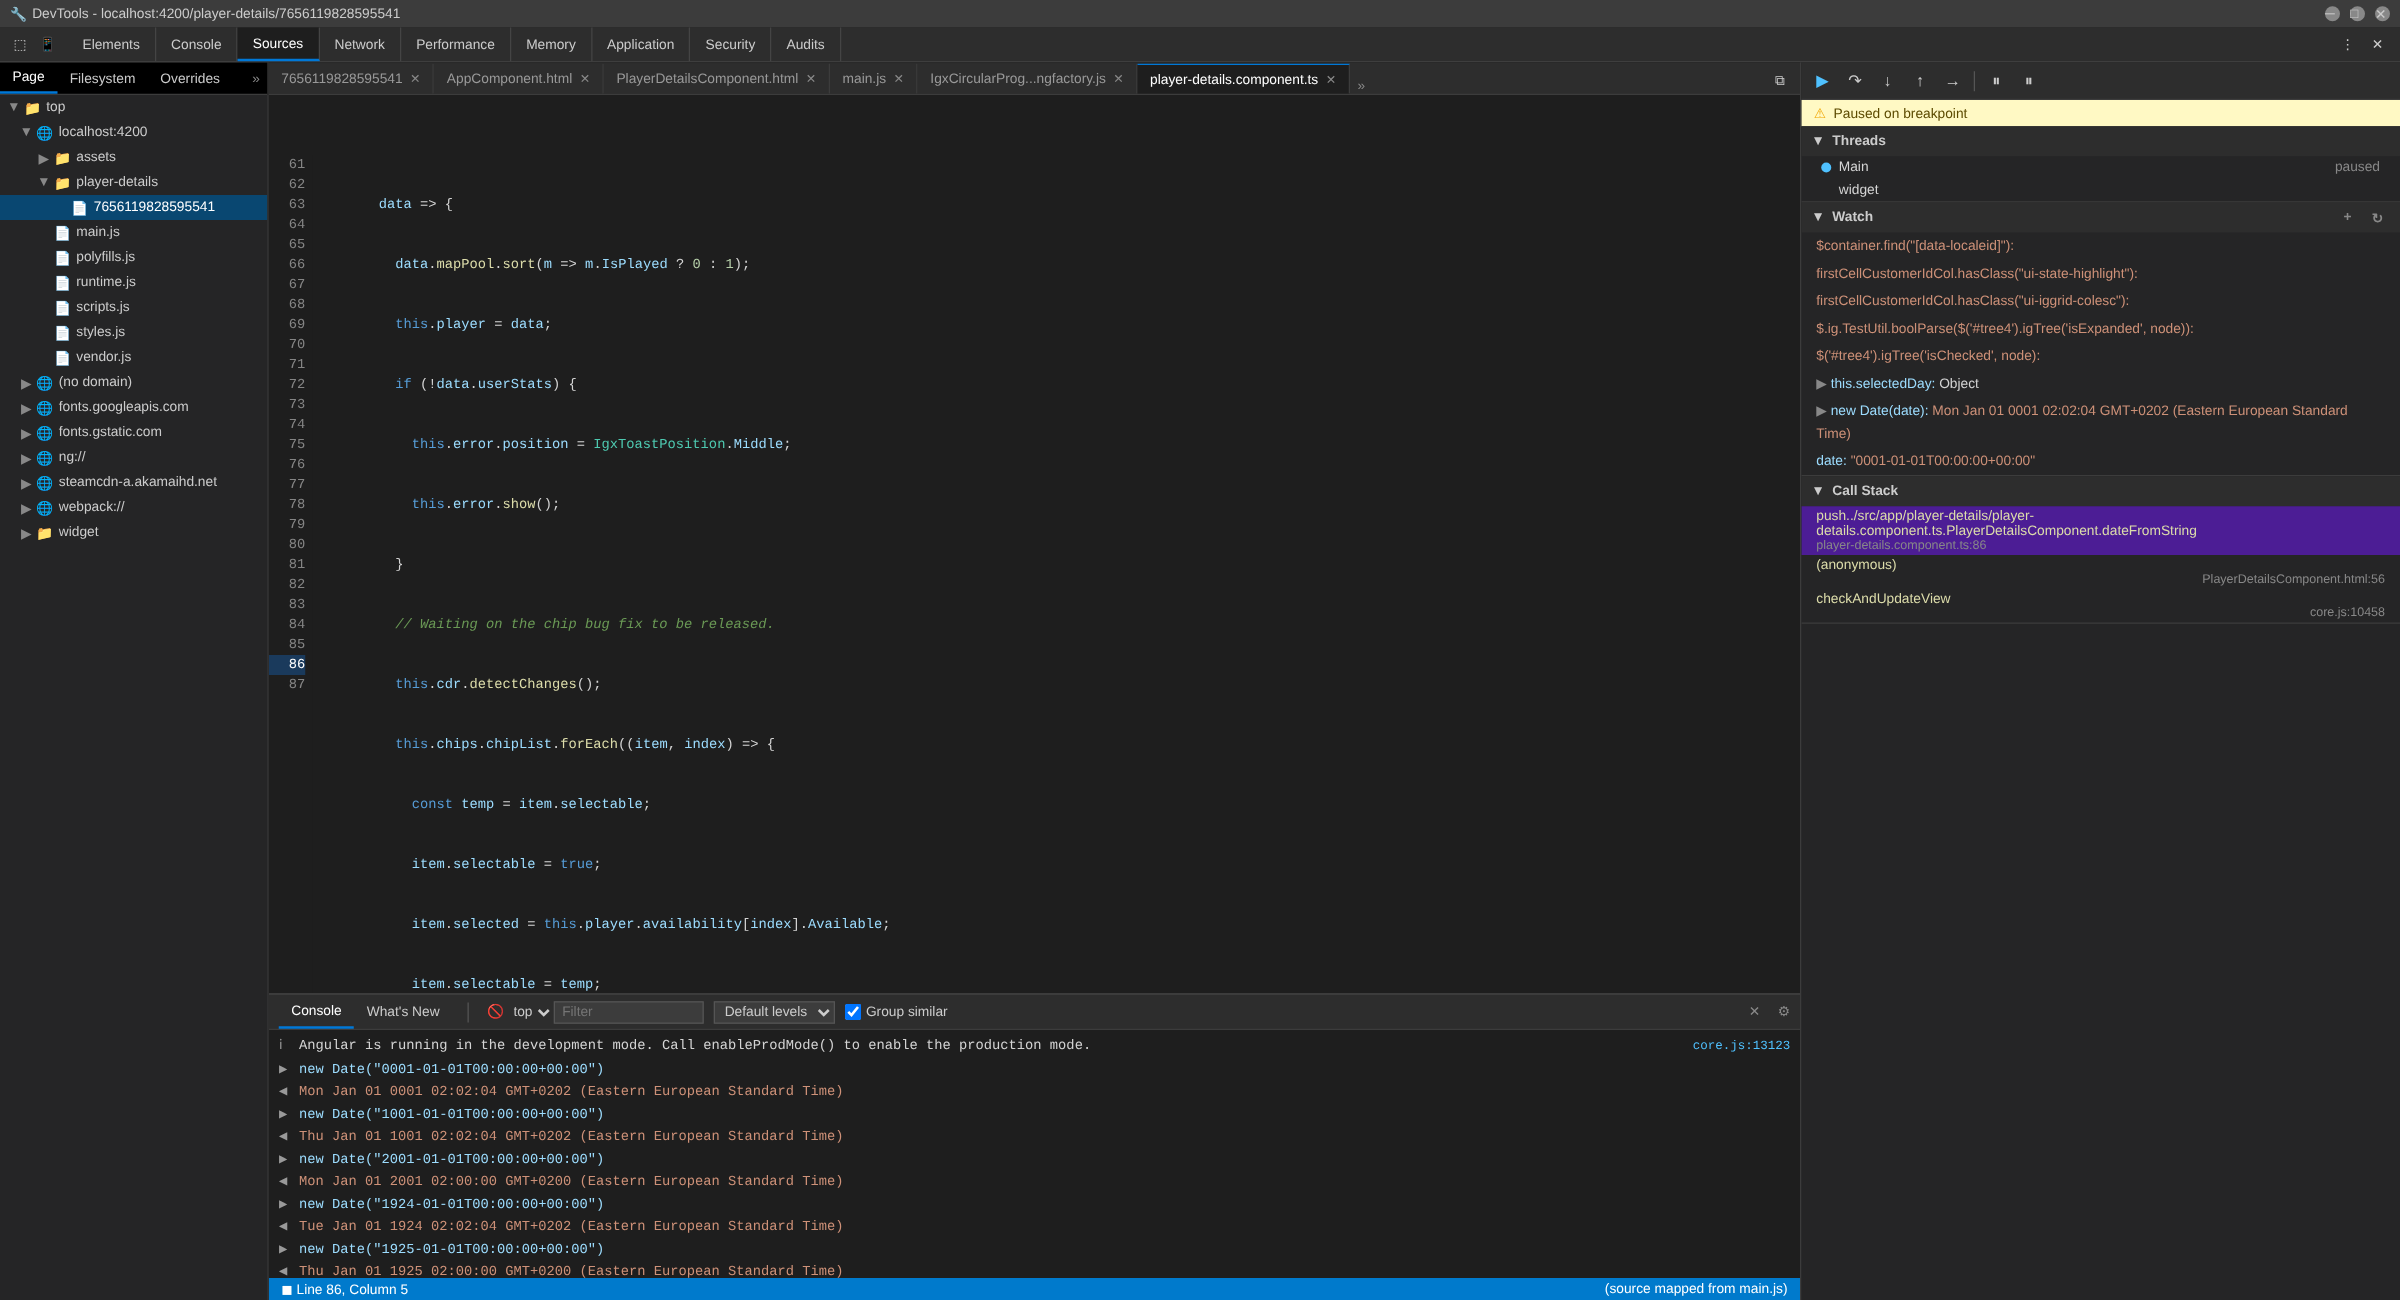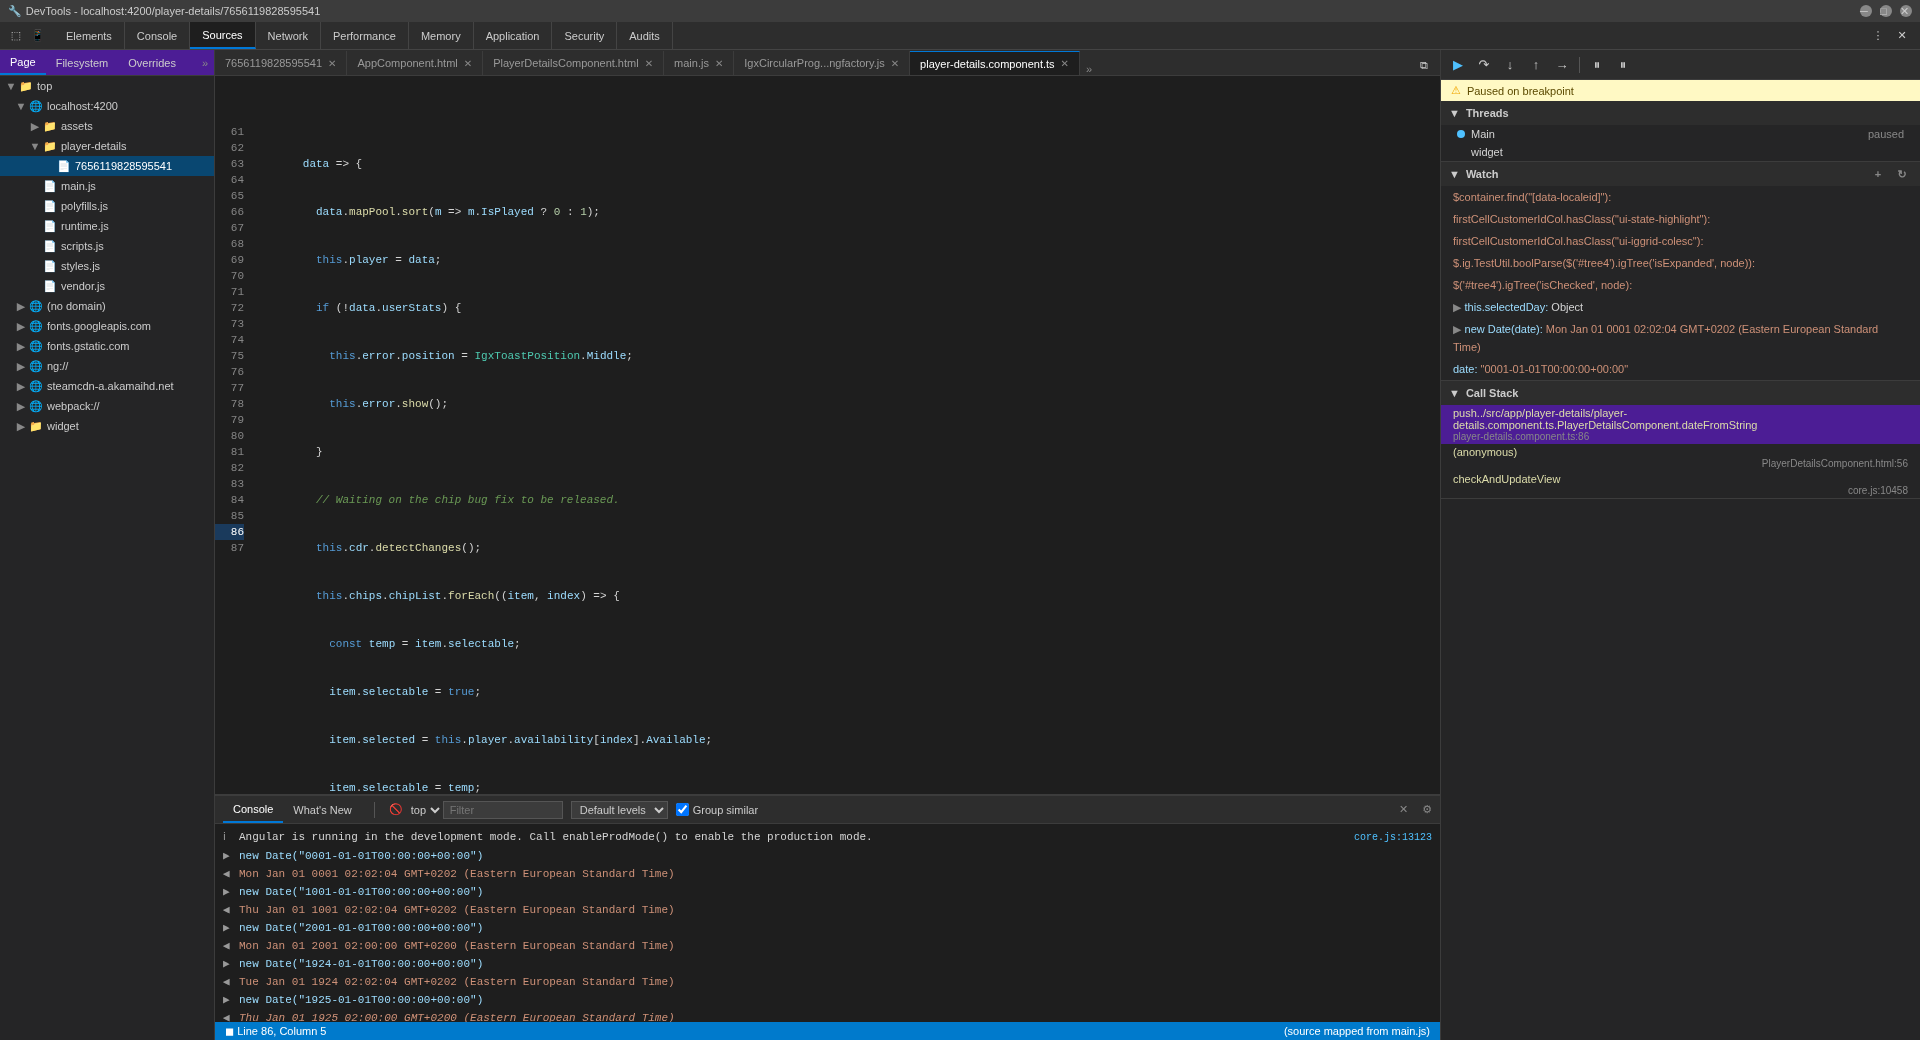--- a/index.html
+++ b/index.html
@@ -69,21 +69,21 @@
       border-right: 1px solid #3c3c3c;
       display: flex;
       flex-direction: column;
       overflow: hidden;
     }
     .left-panel-tabs {
       height: 26px;
       display: flex;
       align-items: center;
       border-bottom: 1px solid #3c3c3c;
-      background: #4c1d95;
+      background: #000000;
     }
     .left-panel-tab {
       padding: 0 10px;
       height: 100%;
       display: flex;
       align-items: center;
       font-size: 11px;
       color: #ccc;
       cursor: pointer;
     }
@@ -699,21 +699,21 @@
         <div class="console-line">
           <span class="arrow">◀</span>
           <span style="color:#ce9178;">Tue Jan 01 1924 02:02:04 GMT+0202 (Eastern European Standard Time)</span>
         </div>
         <div class="console-line" style="cursor:pointer;">
           <span class="arrow">▶</span>
           <span style="color:#9cdcfe;">new Date("1925-01-01T00:00:00+00:00")</span>
         </div>
         <div class="console-line">
           <span class="arrow">◀</span>
-          <span style="color:#ce9178;font-style:italic;">Thu Jan 01 1925 02:00:00 GMT+0200 (Eastern European Standard Time)</span>
+          <span style="color:#ce9178;">Thu Jan 01 1925 02:00:00 GMT+0200 (Eastern European Standard Time)</span>
         </div>
 
       </div>
     </div>
   </div>
 
   <div class="right-panel">
 
     <div class="debug-toolbar">
       <div class="debug-btn active" title="Resume">▶</div>

